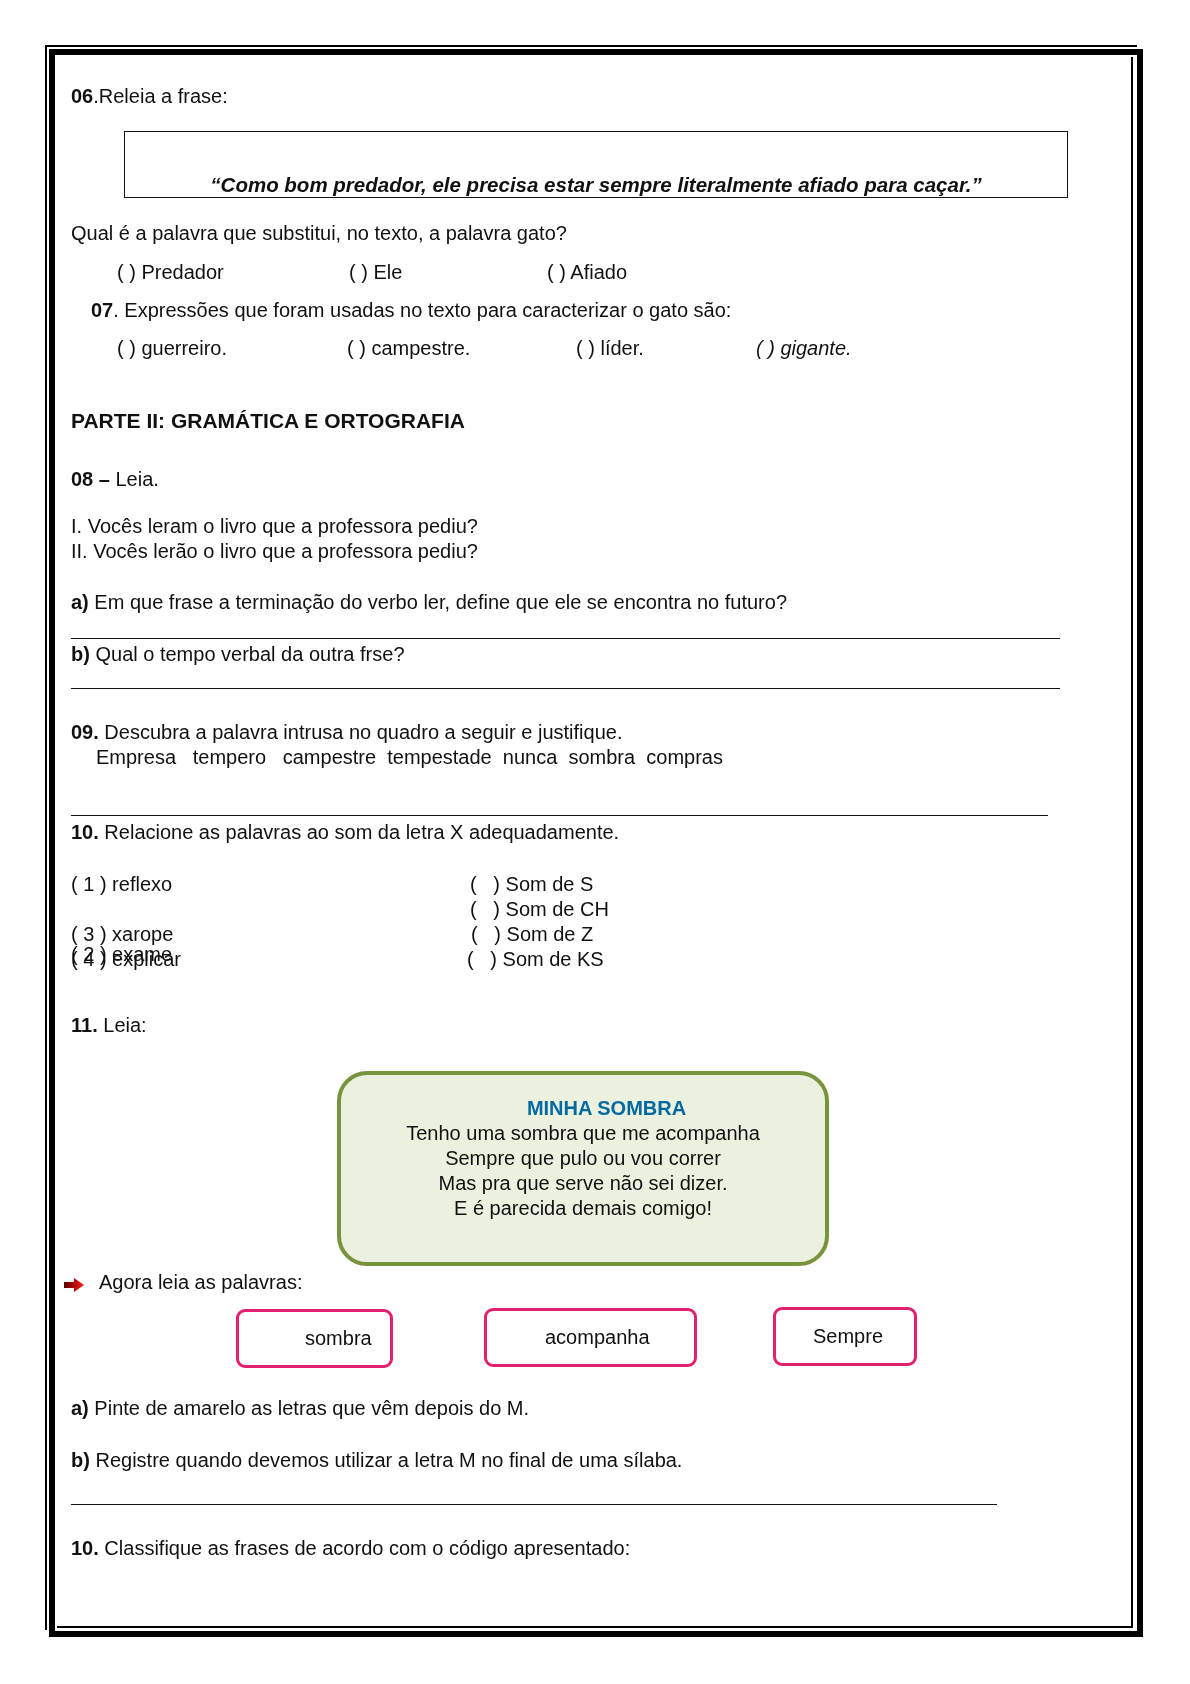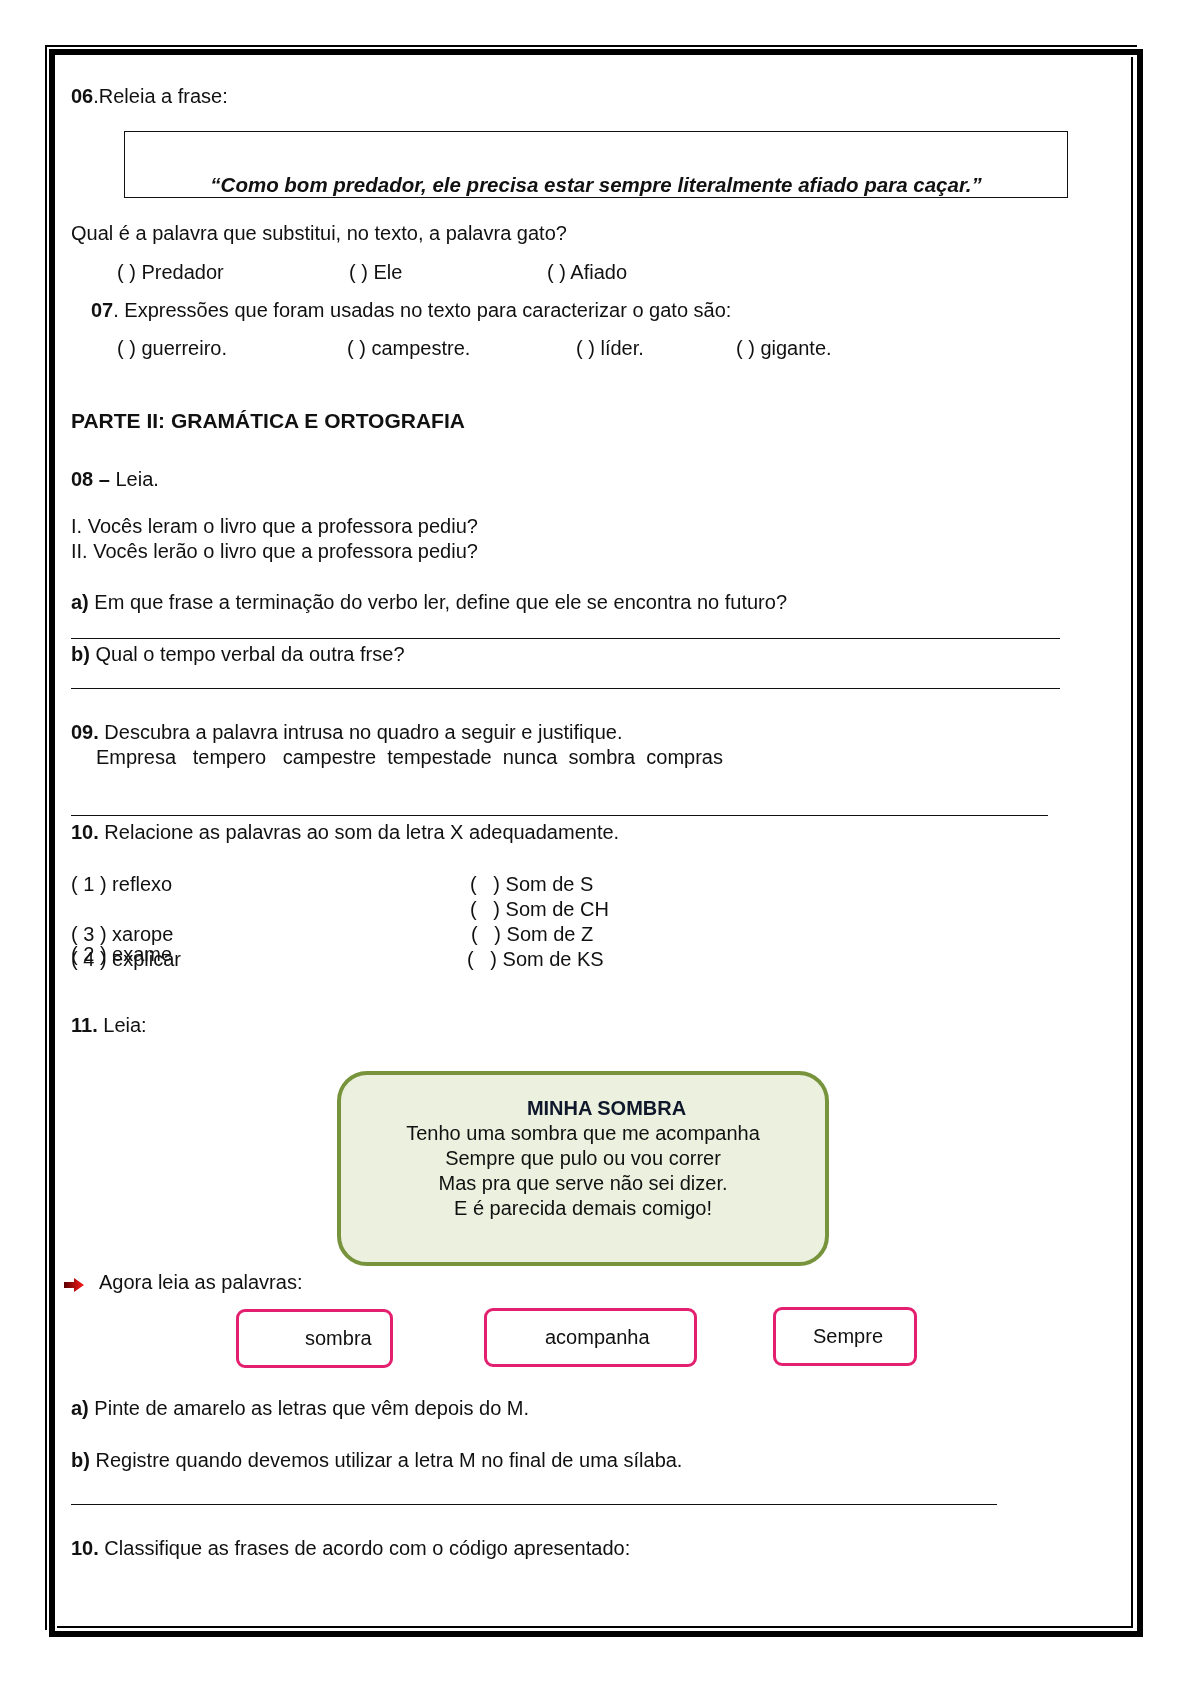--- a/index.html
+++ b/index.html
@@ -19,21 +19,21 @@
 
     .quote-box { position: absolute; left: 124px; top: 131px; width: 944px; height: 67px;
       border: 1.5px solid #111; display: flex; align-items: flex-end; justify-content: center; }
     .quote-box span { font-weight: bold; font-style: italic; font-size: 20.5px; }
 
     .section-title { font-weight: bold; font-size: 21px; }
 
     .poem-box { position: absolute; left: 337px; top: 1071px; width: 492px; height: 195px;
       background: #ebf1de; border: 4px solid #77933c; border-radius: 30px;
       text-align: center; padding-top: 20px; }
-    .poem-title { font-weight: bold; color: #0f172a; font-size: 20px; line-height: 26px; padding-left: 47px; }
+    .poem-title { font-weight: bold; color: #0369a1; font-size: 20px; line-height: 26px; padding-left: 47px; }
     .poem-line { font-size: 20px; line-height: 25px; color: #111; }
 
     .arrow { position: absolute; left: 64px; top: 1278px; width: 20px; height: 14px; }
 
     .word-box { position: absolute; height: 59px; border: 3px solid #e3206f; border-radius: 9px;
       display: flex; align-items: center; font-size: 20px; background: #fff; }
   </style>
 </head>
 <body>
 
@@ -51,21 +51,21 @@
 <div class="t" style="left:117px; top:262px;">(   )  Predador</div>
 <div class="t" style="left:349px; top:262px;">(   ) Ele</div>
 <div class="t" style="left:517px; top:262px;margin-left:30px;">(    ) Afiado</div>
 
 <div class="t" style="left:74px; top:300px;margin-left:17px;">
   <span class="b">07</span><span>. Expressões que foram usadas no texto para caracterizar o gato são:</span>
 </div>
 <div class="t" style="left:117px; top:338px;">(   ) guerreiro.</div>
 <div class="t" style="left:347px; top:338px;">(   ) campestre.</div>
 <div class="t" style="left:576px; top:338px;">(   ) líder.</div>
-<div class="t" style="left:736px; top:338px;">(   ) gigante.</div>
+<div class="t" style="left:756px; top:338px;font-style:italic;">(   ) gigante.</div>
 
 <div class="t section-title" style="left:71px; top:410px;">PARTE II: GRAMÁTICA E ORTOGRAFIA</div>
 
 <div class="t" style="left:71px; top:469px;">
   <span class="b">08 –</span><span> Leia.</span>
 </div>
 <div class="t" style="left:71px; top:516px;">I. Vocês leram o livro que a professora pediu?</div>
 <div class="t" style="left:71px; top:541px;">II. Vocês lerão o livro que a professora pediu?</div>
 <div class="t" style="left:71px; top:592px;">
   <span class="b">a)</span><span> Em que frase a terminação do verbo ler, define que ele se encontra no futuro?</span>

